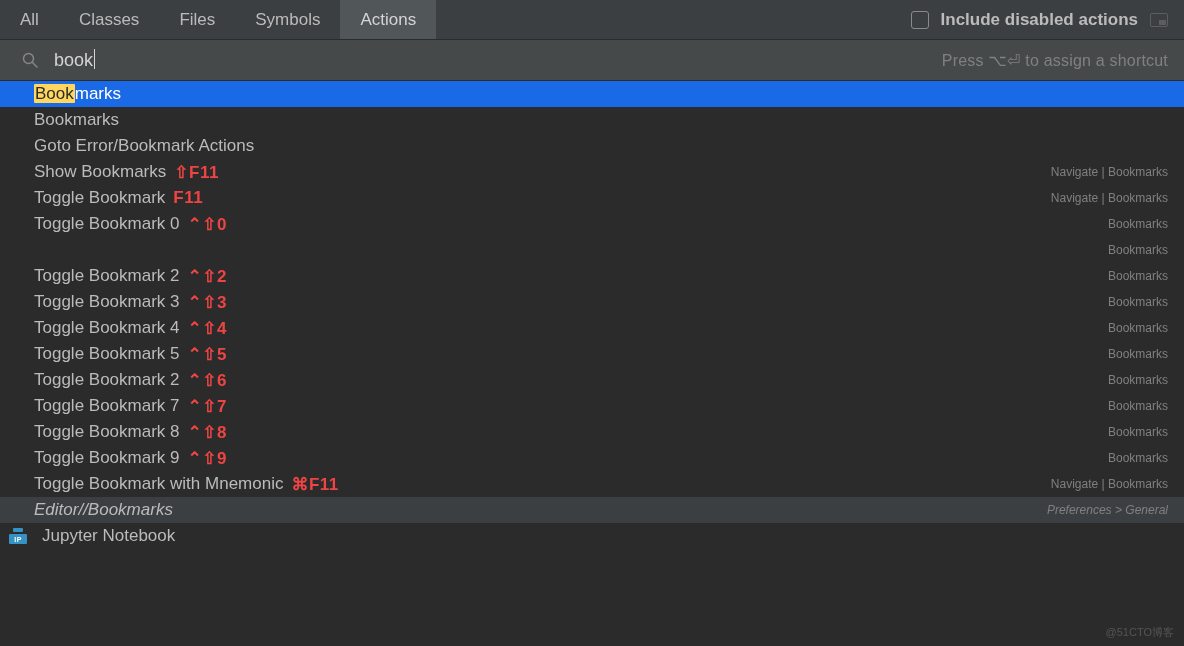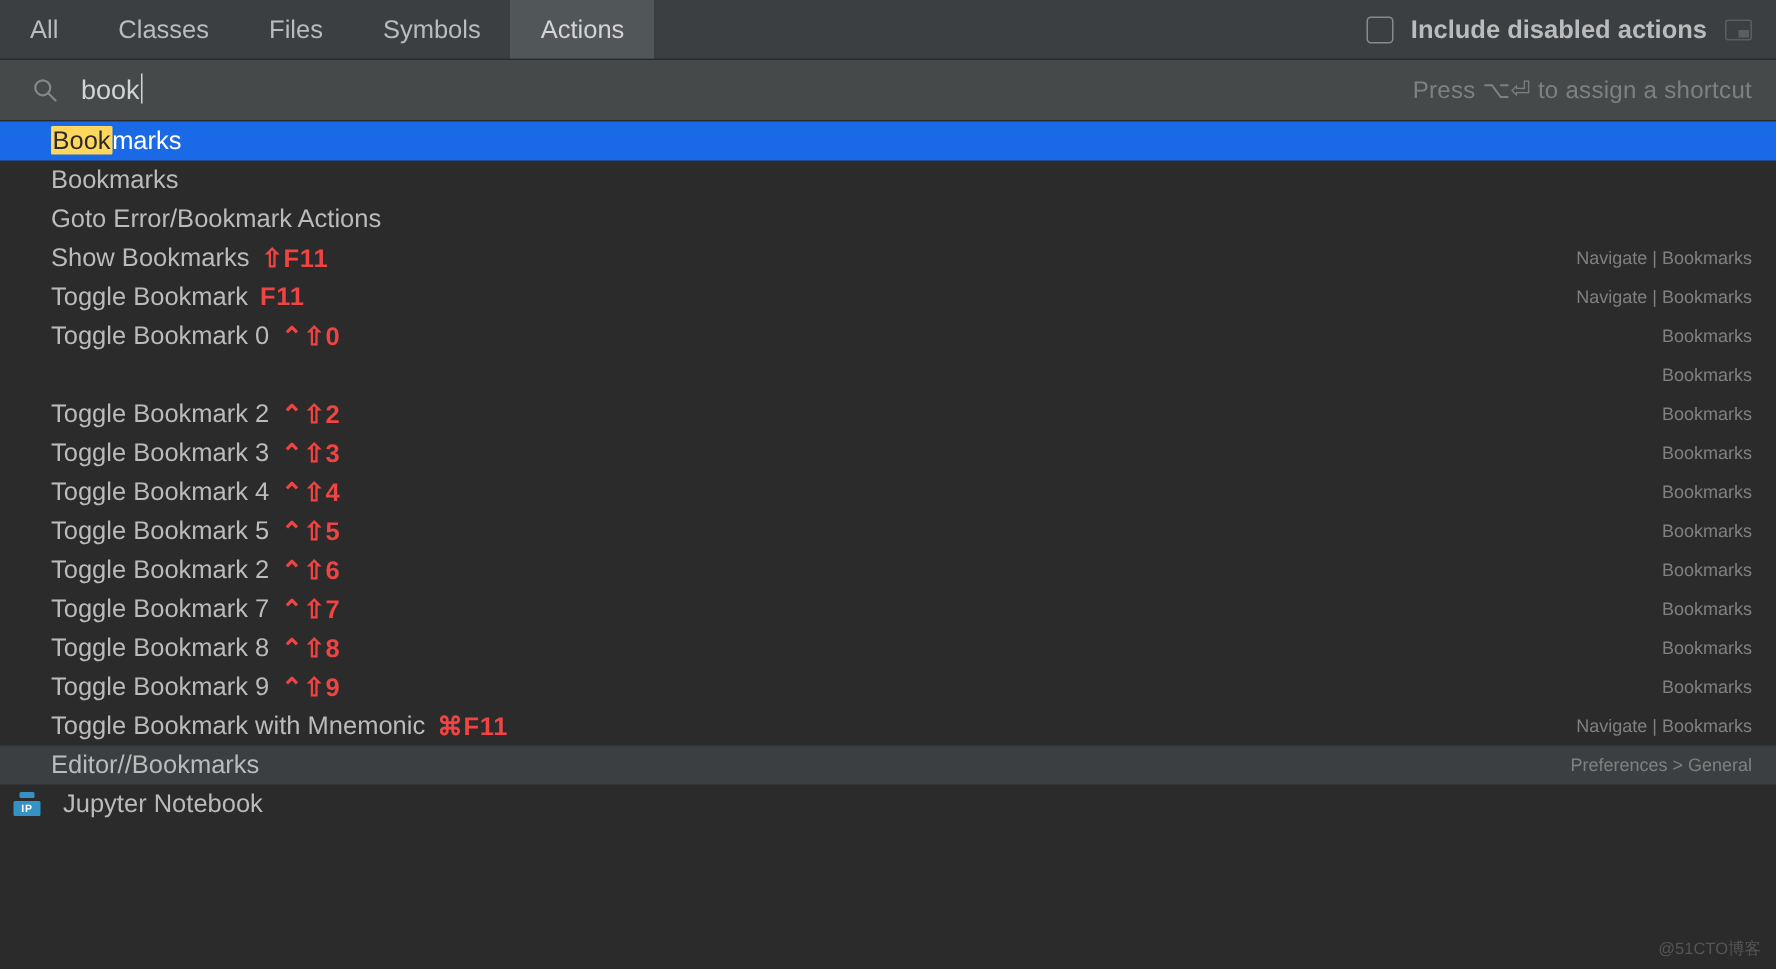--- a/index.html
+++ b/index.html
@@ -126,21 +126,21 @@
   .row.selected {
     background: #1a6ae8;
     color: #ffffff;
   }
   .row.selected .highlight {
     background: #ffd75f;
     color: #2b2b2b;
     padding: 0 1px;
     border-radius: 1px;
   }
-  .row.shaded { background: #3c3f41; }
+  .row.shaded { background: #3c3f41; font-style: italic; }
   .row .icon-slot {
     width: 20px; margin-left: -26px; margin-right: 6px;
     display: inline-flex; justify-content: center;
   }
   .ip-icon {
     width: 18px; height: 16px; position: relative;
   }
   .ip-icon .top { position:absolute; top:0; left:4px; width:10px; height:4px; background:#3592c4; border-radius:1px; }
   .ip-icon .bot { position:absolute; bottom:0; left:0; width:18px; height:10px; background:#3592c4; border-radius:1px; display:flex; align-items:center; justify-content:center; }
   .ip-icon .bot span { font-size:7px; color:#fff; font-weight:700; letter-spacing:.5px; line-height:1; }

